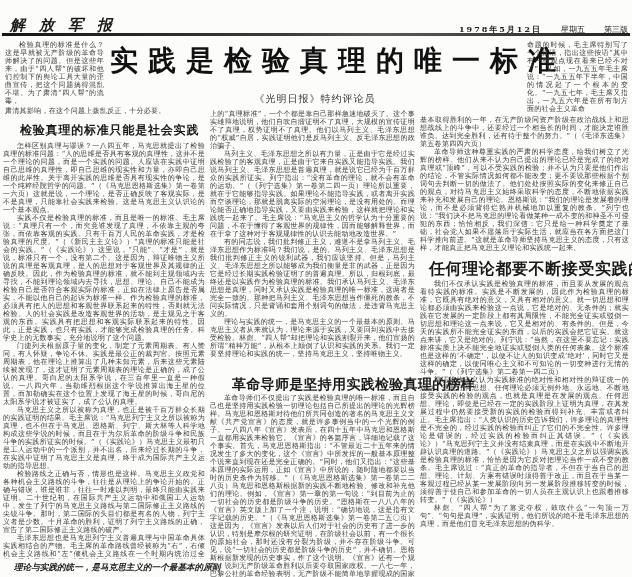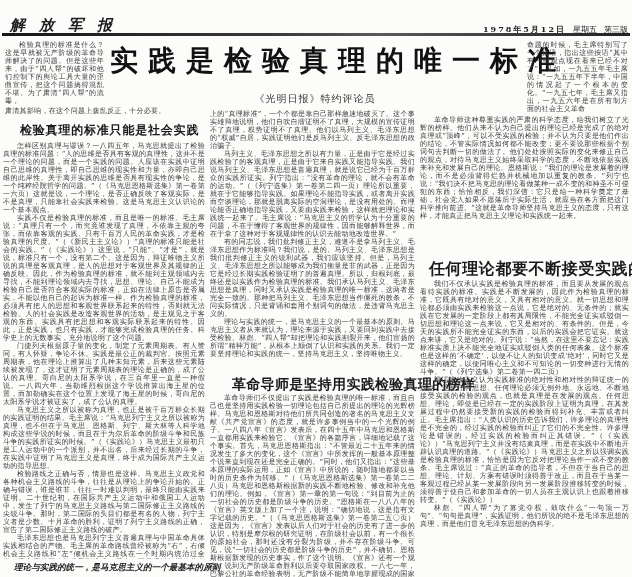--- a/index.html
+++ b/index.html
@@ -8,21 +8,21 @@
     background:#fcfcfb;
     font-family:"DejaVu Serif", "Liberation Serif", serif;
     color:#3a3a3a;
   }
   .abs { position:absolute; }
   .masthead-name {
     left:10px; top:16px; font-size:15px; font-weight:bold; font-style:italic;
     letter-spacing:14px; color:#1c1c1c; line-height:18px; white-space:nowrap;
   }
   .dateline {
-    right:4px; top:24px; display:flex; gap:7px; align-items:baseline;
+    right:4px; top:24px; display:flex; gap:19px; align-items:baseline;
     font-size:8px; line-height:10px; color:#222; white-space:nowrap;
   }
   .dateline .date { font-weight:bold; letter-spacing:2px; }
   .rule {
     left:2px; top:33px; width:628px; height:3px;
     background:linear-gradient(to right,#161616,#3c3c3c 45%,#5a5a5a 60%,#222 100%);
   }
   .title {
     left:100px; top:43px; width:430px; text-align:center;
     font-size:28px; line-height:36px; font-weight:bold; letter-spacing:10px;
@@ -87,20 +87,21 @@
   <p>马列主义、毛泽东思想之所以有力量，正是由于它是经过实践检验了的客观真理，正是由于它来自实践又能指导实践。我们说马列主义、毛泽东思想是普遍真理，就是说它已经为千百万群众的实践所证实。列宁指出：“没有革命的理论，就不会有革命的运动。”（《列宁选集》第一卷第二四一页）理论所以重要，就在于它能够指导实践。如果理论不能指导实践，或者离开实践而空谈理论，那就是脱离实际的空洞理论，是没有用处的。而理论能否正确地指导实践，又要由实践来检验，这样就把理论和实践统一起来了。毛主席说：“马克思主义的哲学认为十分重要的问题，不在于懂得了客观世界的规律性，因而能够解释世界，而在于拿了这种对于客观规律性的认识去能动地改造世界。”</p>
   <p>有的同志说，我们批判修正主义，难道不是拿马列主义、毛泽东思想作为标准吗？我们说，是的。马列主义、毛泽东思想是我们批判修正主义的锐利武器，我们应该坚持。但是，马列主义、毛泽东思想之所以能够成为我们衡量是非的武器，正是因为它是经过长期实践检验证明了的普遍真理。所以，归根到底，最终还是以实践作为检验真理的标准。我们承认马列主义、毛泽东思想是真理，同时又承认实践是检验真理的唯一标准，这两者是完全一致的。那种把马列主义、毛泽东思想当作僵死的教条，不问实际情况，只是背诵和套用个别词句的做法，是违背马克思主义的。</p>
   <p>理论与实践的统一，是马克思主义的一个最基本的原则。马克思主义者从来就认为，理论来源于实践，又要回到实践中去接受检验。林彪、“四人帮”却把理论和实践割裂开来，他们宣扬的所谓“精神万能”，从根本上颠倒了认识和实践的关系。我们一定要坚持理论和实践的统一，坚持马克思主义，坚持唯物主义。</p>
 </div>
 <div class="abs heading h-mid">革命导师是坚持用实践检验真理的榜样</div>
 <div class="abs col" style="left:210px;top:394px;width:205px;height:183px;">
   <p>革命导师们不仅提出了实践是检验真理的唯一标准，而且自己也是坚持用实践检验一切理论包括自己所提出的理论的光辉榜样。马克思和恩格斯对待他们所共同创造的著名的马克思主义文献《共产党宣言》的态度，就是许多事例当中的一个光辉的例子。一八四八年《宣言》发表后，在四十五年中马克思和恩格斯一直都用实践来检验它。《宣言》的各篇序言，详细地记载了这个事实。首先，马克思恩格斯指出：“不管最近二十五年来的情况发生了多大的变化，这个《宣言》中所发挥的一般基本原理整个说来直到现在还是完全正确的。”同时，他们又指出：“这些基本原理的实际运用，正如《宣言》中所说的，随时随地都要以当时的历史条件为转移。”（《马克思恩格斯选集》第一卷第二二八页）马克思和恩格斯根据新的实践不断地检验、修改和补充他们的理论。例如，《宣言》第一章的第一句说：“到目前为止的一切社会的历史都是阶级斗争的历史。”恩格斯在一八八八年的《宣言》英文版上加了一个注，说明：“确切地说，这是指有文字记载的历史。”（《马克思恩格斯选集》第一卷第二五〇页）这是因为，《宣言》发表以后人们对于社会的历史有了进一步的认识，特别是摩尔根的研究证明，在阶级社会以前，有一个很长的原始社会，那时还没有分裂为阶级，并不存在阶级斗争。可见，说“一切社会的历史都是阶级斗争的历史”，并不确切。恩格斯根据新发现的历史事实，作了这个说明。《宣言》还有一个观点，说到无产阶级革命胜利以后要夺取国家政权。一八七一年，巴黎公社的革命经验表明，无产阶级不能简单地掌握现成的国家机器。</p>
 </div>
 
 <div class="abs col" style="left:420px;top:116px;width:209px;height:142px;">
+  <p class="cont">基本取得胜利的一年，在无产阶级同资产阶级在政治战线上和思想战线上的斗争中，还要经过一个相当长的时间，才能决定谁胜谁负。达到完全胜利，还有待于整个的努力。”（《毛泽东选集》第五卷第四四六页）</p>
   <p>革命导师这种尊重实践的严肃的科学态度，给我们树立了光辉的榜样。他们从来不认为自己提出的理论已经是完成了的绝对真理或“顶峰”，可以不受实践的检验；并不认为只要是他们作出的结论，不管实际情况如何都不能改变；更不要说那些根据个别词句去判断一切的做法了。他们处处按照实际的变化来修正自己的观点，对待马克思主义始终采取科学的态度，不断地依据实践来补充和发展自己的理论。恩格斯说：“我们的理论是发展着的理论，而不是必须背得烂熟并机械地加以重复的教条。”列宁也说：“我们决不把马克思的理论看做某种一成不变的和神圣不可侵犯的东西；恰恰相反，我们深信：它只是给一种科学奠定了基础，社会党人如果不愿落后于实际生活，就应当在各方面把这门科学推向前进。”这就是革命导师坚持马克思主义的态度，只有这样，才能真正把马克思主义理论和实践统一起来。</p>
 </div>
 <div class="abs heading h-right">任何理论都要不断接受实践的检验</div>
 <div class="abs col" style="left:420px;top:280px;width:209px;height:297px;">
   <p>我们不仅承认实践是检验真理的标准，而且要从发展的观点看待实践的标准。实践是不断发展的，因此作为检验真理的标准，它既具有绝对的意义，又具有相对的意义。就一切思想和理论都必须由实践来检验这一点说，它是绝对的、无条件的；就实践在它发展的一定阶段上都有其局限性，不能完全证实或驳倒一切思想和理论这一点来说，它又是相对的、有条件的。但是，今天的实践所不能完全证实的东西，以后的实践会把它证实。就这点来讲，它又是绝对的。列宁说：“当然，在这里不要忘记：实践标准实质上决不能完全地证实或驳倒人类的任何表象。这个标准也是这样的‘不确定’，以便不让人的知识变成‘绝对’，同时它又是这样的确定，以便同唯心主义和不可知论的一切变种进行无情的斗争。”（《列宁选集》第二卷第一四二页）</p>
   <p>辩证唯物主义认为实践标准的绝对性和相对性的辩证统一的观点。这是任何思想、任何理论必须无例外地、永远地、不断地接受实践的检验的观点，也就是真理是在发展的观点。任何思想、理论，即使是已经在一定的实践阶段上证明为真理，在其发展过程中仍然要接受新的实践的检验而得到补充、丰富或者纠正。毛主席指出：“人类认识的历史告诉我们，许多理论的真理性是不完全的，经过实践的检验而纠正了它们的不完全性。许多理论是错误的，经过实践的检验而纠正其错误。”（《实践论》）“马克思列宁主义并没有结束真理，而是在实践中不断地开辟认识真理的道路。”（《实践论》）马克思主义之所以强调实践是检验真理的标准，恰恰是因为它反对把理论当作一成不变的教条。毛主席说过：“真正的革命的指导者，不但在于当自己的思想、理论、计划、方案有错误时须得善于改正，而且在于当某一客观过程已经从某一发展阶段向另一发展阶段推移转变的时候，须得善于使自己和参加革命的一切人员在主观认识上也跟着推移转变。”（《实践论》）</p>
   <p>林彪、“四人帮”为了篡党夺权，鼓吹什么“一句顶一万句”、“句句是真理”，实践证明，他们所说的绝不是毛泽东思想的真理，而是他们冒充毛泽东思想的伪科学。</p>
 </div>
 
 </body></html>

